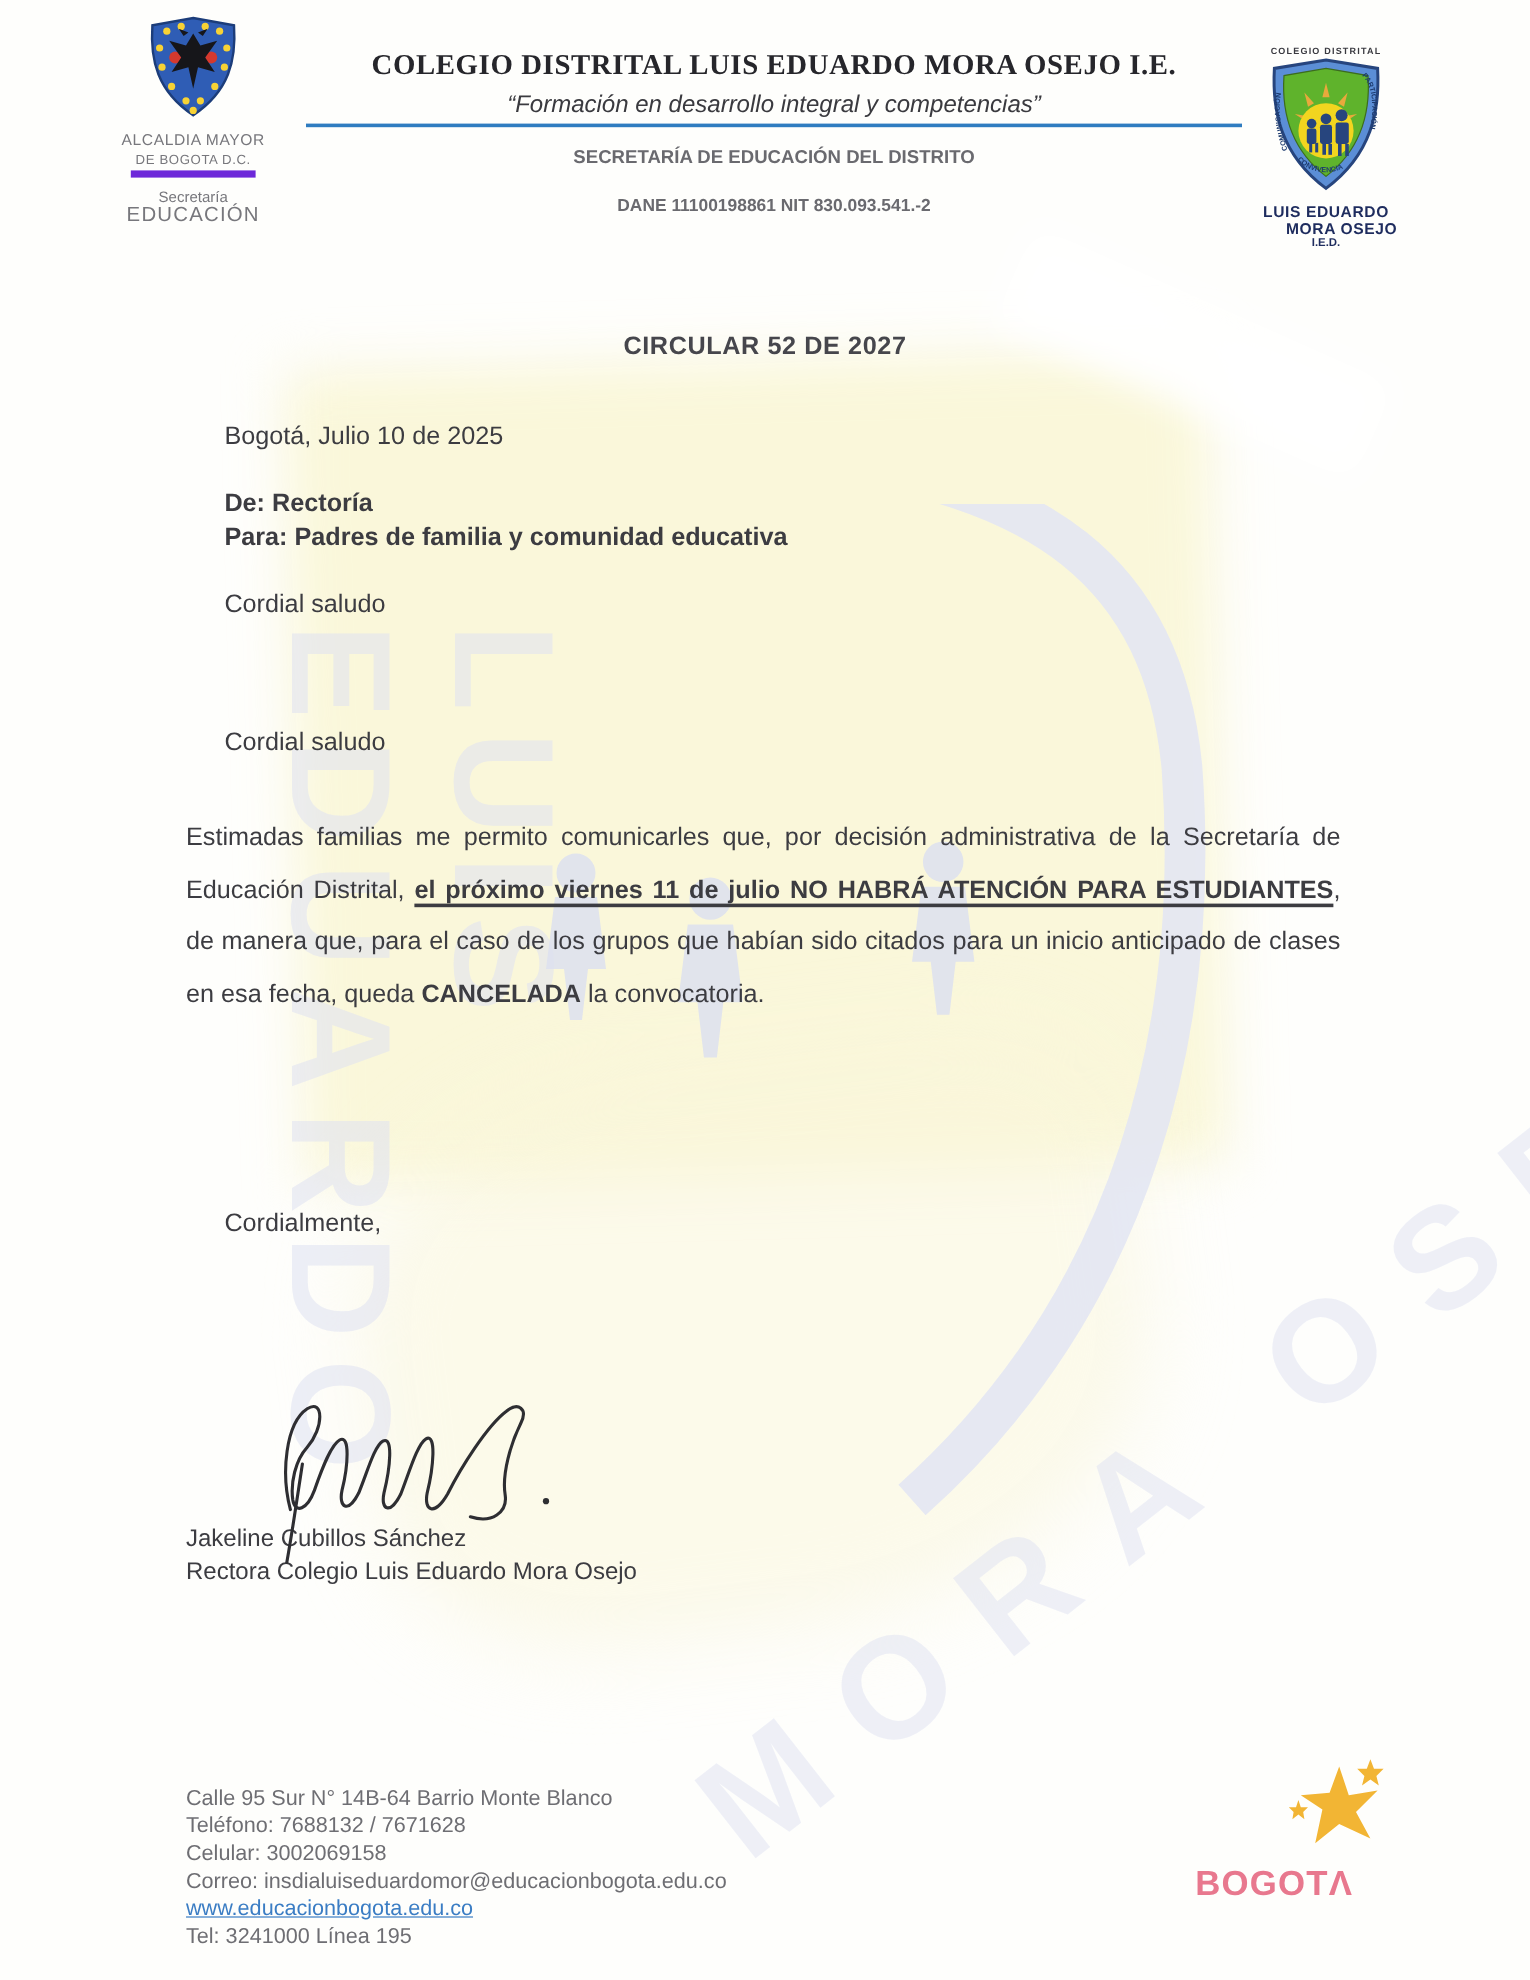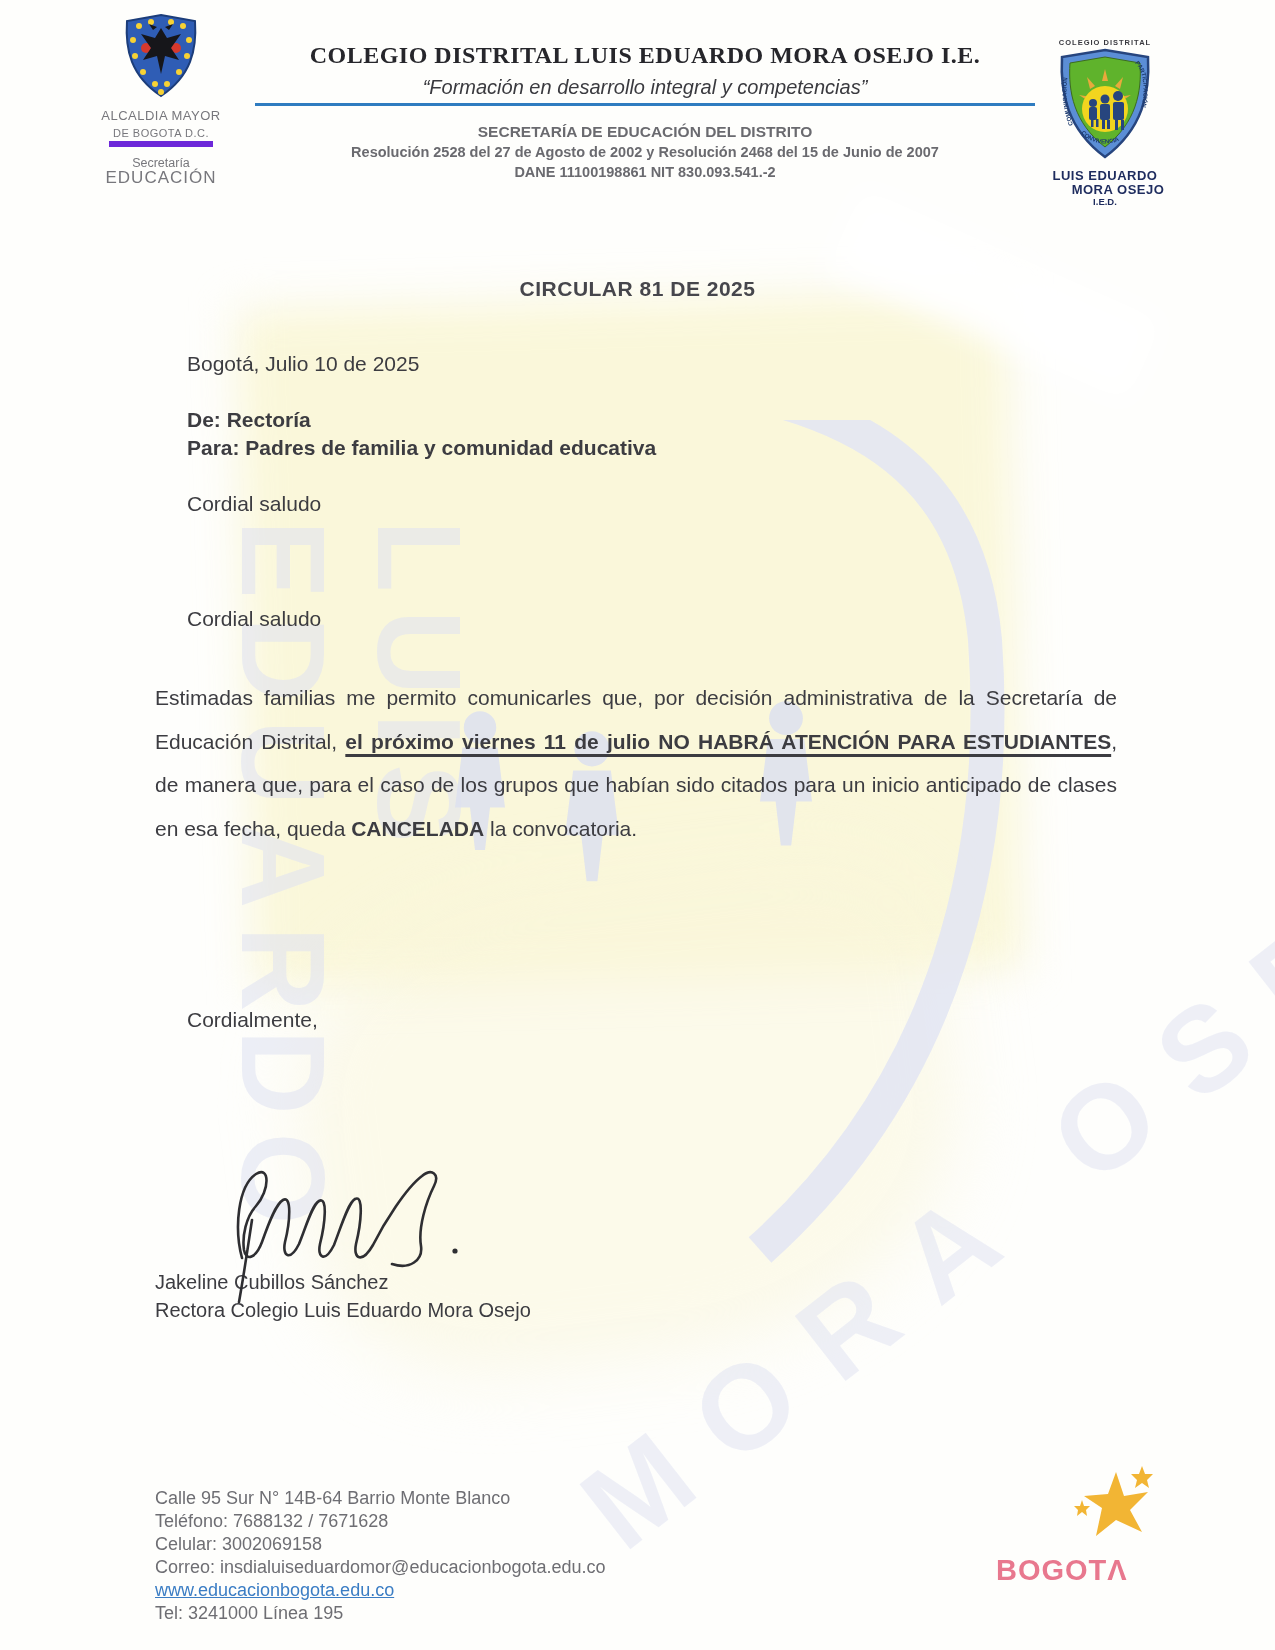--- a/index.html
+++ b/index.html
@@ -128,21 +128,20 @@
     <div class="l3">Secretaría</div>
     <div class="l4">EDUCACIÓN</div>
   </div>
 
   <div class="hdr-center">
     <div class="doc-title">COLEGIO DISTRITAL LUIS EDUARDO MORA OSEJO I.E.</div>
     <div class="doc-subtitle">“Formación en desarrollo integral y competencias”</div>
   </div>
   <div class="blue-rule"></div>
   <div class="sed sed1">SECRETARÍA DE EDUCACIÓN DEL DISTRITO</div>
-  <div class="sed sed2">Resolución 2528 del 27 de Agosto de 2002 y Resolución 2468 del 15 de Junio de 2007</div>
   <div class="sed sed3">DANE 11100198861 NIT 830.093.541.-2</div>
 
   <div class="hdr-right">
     <div class="top">COLEGIO DISTRITAL</div>
     <svg width="100" height="115" viewBox="0 0 100 115">
       <defs>
         <path id="arcL" d="M18 78 C 8 48 10 26 20 16"></path>
         <path id="arcR" d="M80 16 C 90 26 92 48 82 78"></path>
         <path id="arcB" d="M26 86 C 38 100 62 100 74 86"></path>
       </defs>
@@ -174,21 +173,21 @@
         <text><textPath href="#arcL">COMUNICACIÓN</textPath></text>
         <text><textPath href="#arcR">PARTICIPACIÓN</textPath></text>
         <text><textPath href="#arcB">CONVIVENCIA</textPath></text>
       </g>
     </svg>
     <div class="n1">LUIS EDUARDO</div>
     <div class="n2">MORA OSEJO</div>
     <div class="n3">I.E.D.</div>
   </div>
 
-  <div class="circular-title">CIRCULAR 81 DE 2025</div>
+  <div class="circular-title">CIRCULAR 52 DE 2027</div>
   <div class="line date-line">Bogotá, Julio 10 de 2025</div>
   <div class="line from-line">De: Rectoría</div>
   <div class="line to-line">Para: Padres de familia y comunidad educativa</div>
   <div class="line greet1">Cordial saludo</div>
   <div class="line greet2">Cordial saludo</div>
 
   <div class="paragraph"><span>Estimadas familias me permito comunicarles que, por decisión administrativa de la Secretaría de Educación Distrital, </span><span class="seg-bu">el próximo viernes 11 de julio NO HABRÁ ATENCIÓN PARA ESTUDIANTES</span><span>, de manera que, para el caso de los grupos que habían sido citados para un inicio anticipado de clases en esa fecha, queda </span><span class="seg-b">CANCELADA</span><span> la convocatoria.</span></div>
 
   <div class="line closing">Cordialmente,</div>
 

